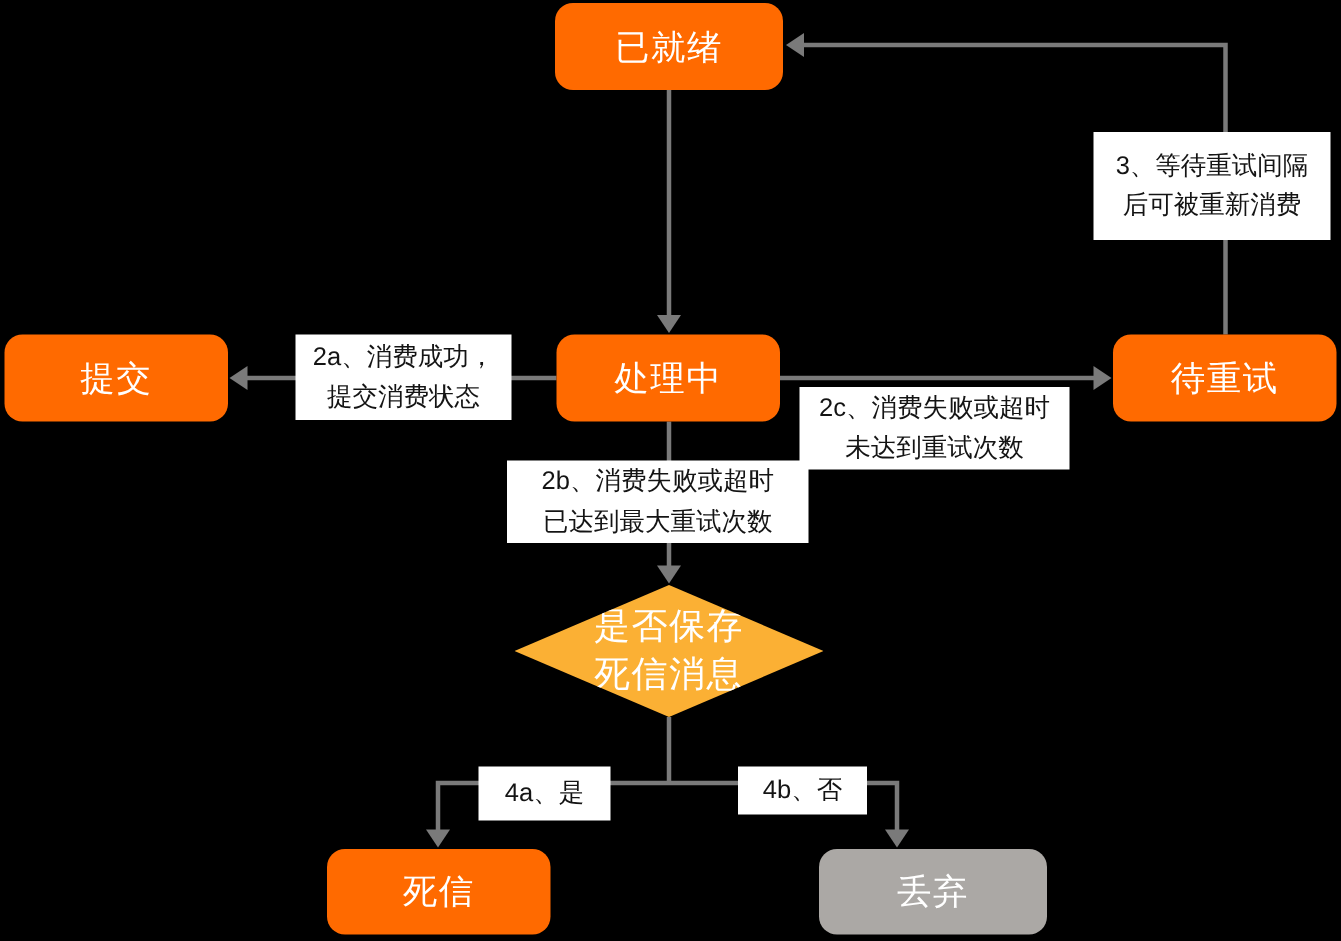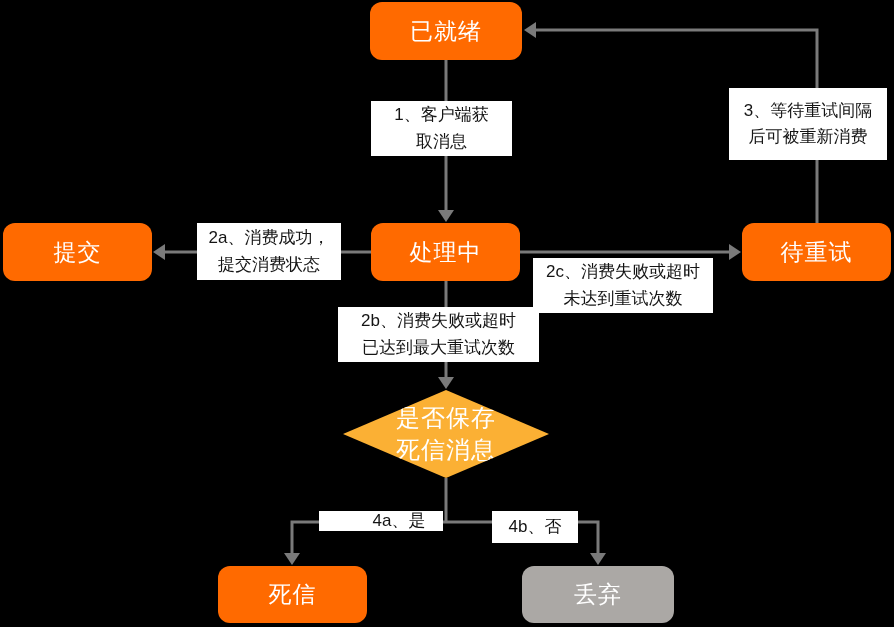--- a/index.html
+++ b/index.html
@@ -50,21 +50,21 @@
     color: var(--node_text, #FFFFFF);
     border-radius: 12px;
     display: flex;
     align-items: center;
     justify-content: center;
     text-align: left;
     font-size: 23px;
     font-weight: 500;
     letter-spacing: 1px;
   }
-  .node.gray { background: var(--discard_fill, #ABA8A5); }
+  .node.gray { background: var(--discard_fill, #ABA8A5); margin-left: 24px; }
   .decision {
     position: absolute;
     z-index: 2;
     background: var(--decision_fill, #FBB034);
     color: var(--node_text, #FFFFFF);
     clip-path: polygon(50% 0%, 100% 50%, 50% 100%, 0% 50%);
     display: flex;
     align-items: center;
     justify-content: center;
     text-align: center;
@@ -80,21 +80,21 @@
   .node-commit      { left: 3px;   top: 223px; width: 149px; height: 58px; }
   .node-retry       { left: 742px; top: 223px; width: 149px; height: 58px; }
   .node-dead        { left: 218px; top: 566px; width: 149px; height: 57px; }
   .node-discard     { left: 522px; top: 566px; width: 152px; height: 57px; }
   .node-decision    { left: 343px; top: 390px; width: 206px; height: 88px; }
   .label-1  { left: 371px; top: 101px; width: 141px; height: 55px; }
   .label-2a { left: 197px; top: 223px; width: 144px; height: 57px; }
   .label-2b { left: 338px; top: 307px; width: 201px; height: 55px; }
   .label-2c { left: 533px; top: 223px; width: 180px; height: 55px; margin-top: 35px; }
   .label-3  { left: 729px; top: 88px;  width: 158px; height: 72px; }
-  .label-4a { left: 319px; top: 511px; width: 88px;  height: 20px; padding-left: 36px; }
+  .label-4a { left: 319px; top: 511px; width: 88px;  height: 36px; }
   .label-4b { left: 492px; top: 511px; width: 86px;  height: 32px; }
 </style>
 </head>
 <body>
 
 <div class="canvas">
 
   <svg class="connectors" width="894" height="627" viewBox="0 0 894 627">
 
     <line class="connector" x1="446" y1="60" x2="446" y2="212"></line>
@@ -134,22 +134,20 @@
     <span>死信</span>
   </div>
   <div class="node gray node-discard">
     <span>丢弃</span>
   </div>
   <div class="decision node-decision">
     <span>是否保存
 死信消息</span>
   </div>
 
-  <div class="edge-label label-1">1、客户端获
-取消息</div>
   <div class="edge-label label-2a">2a、消费成功，
 提交消费状态</div>
   <div class="edge-label label-2b">2b、消费失败或超时
 已达到最大重试次数</div>
   <div class="edge-label label-2c">2c、消费失败或超时
 未达到重试次数</div>
   <div class="edge-label label-3">3、等待重试间隔
 后可被重新消费</div>
   <div class="edge-label label-4a">4a、是</div>
   <div class="edge-label label-4b">4b、否</div>

